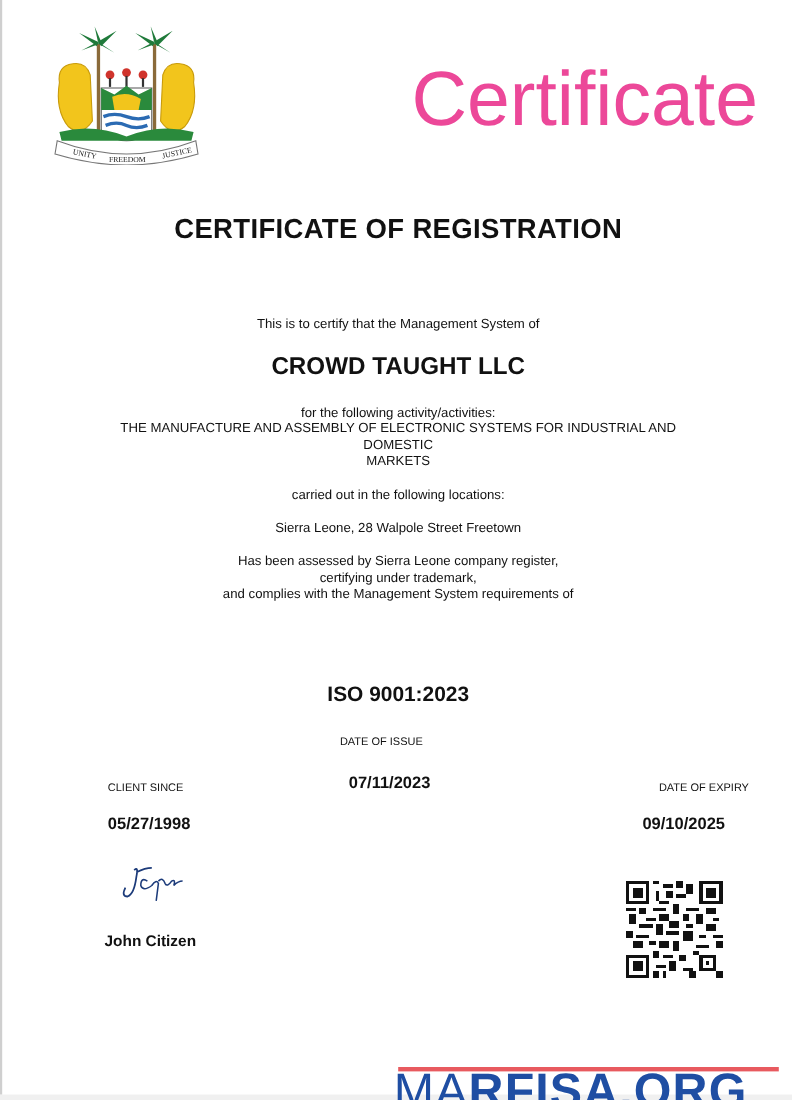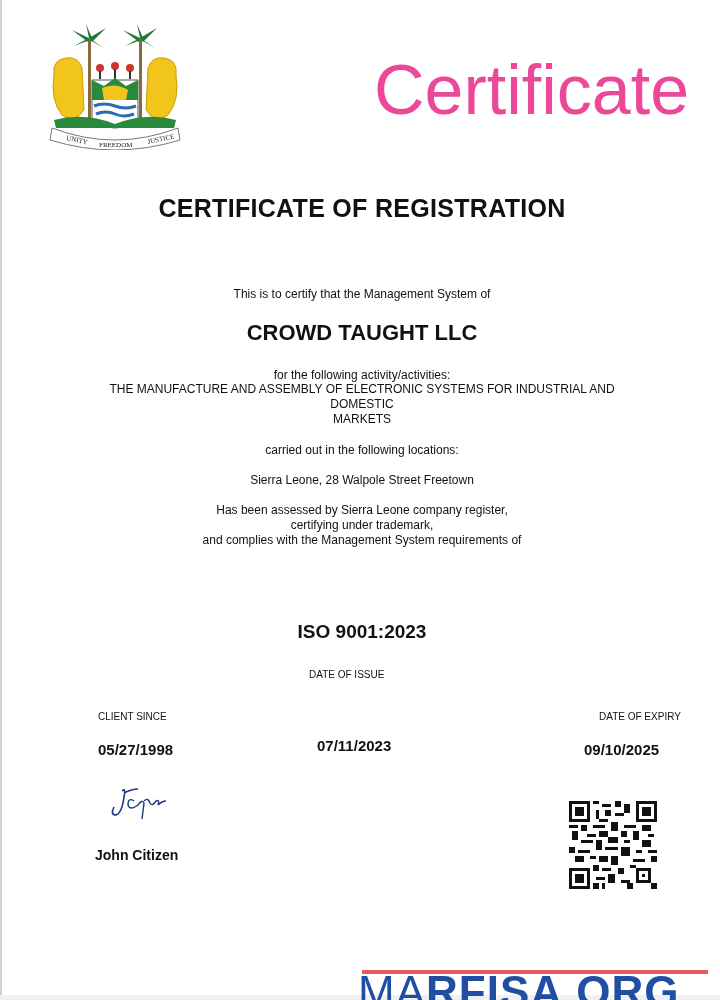--- a/index.html
+++ b/index.html
@@ -89,21 +89,21 @@
   <div class="abs center small" style="top:503px;">Has been assessed by Sierra Leone company register,</div>
   <div class="abs center small" style="top:518px;">certifying under trademark,</div>
   <div class="abs center small" style="top:533px;">and complies with the Management System requirements of</div>
 
   <div class="abs center iso">ISO 9001:2023</div>
 
   <div class="abs lbl" style="left:96px; top:711px;">CLIENT SINCE</div>
   <div class="abs val" style="left:96px; top:741px;">05/27/1998</div>
 
   <div class="abs lbl" style="left:307px; top:669px;">DATE OF ISSUE</div>
-  <div class="abs val" style="left:315px; top:737px;">07/11/2023</div>
+  <div class="abs val" style="left:315px; top:703px;">07/11/2023</div>
 
   <div class="abs lbl" style="left:557px; top:711px;margin-left:40px;">DATE OF EXPIRY</div>
   <div class="abs val" style="left:582px; top:741px;">09/10/2025</div>
 
   <svg class="abs sig" viewBox="0 0 64 40">
     <path d="M14 8 Q18 4 16 14 Q14 30 8 32 Q2 32 6 24 M16 10 Q24 6 30 6" stroke="#1c3b7a" stroke-width="1.6" fill="none"></path>
     <path d="M26 18 Q20 14 20 22 Q22 28 30 22 Q34 16 36 20 L34 36 M36 18 Q40 14 42 20 Q44 24 48 18 Q52 16 50 22 Q54 18 58 18" stroke="#1c3b7a" stroke-width="1.4" fill="none"></path>
   </svg>
   <div class="abs name">John Citizen</div>
 

